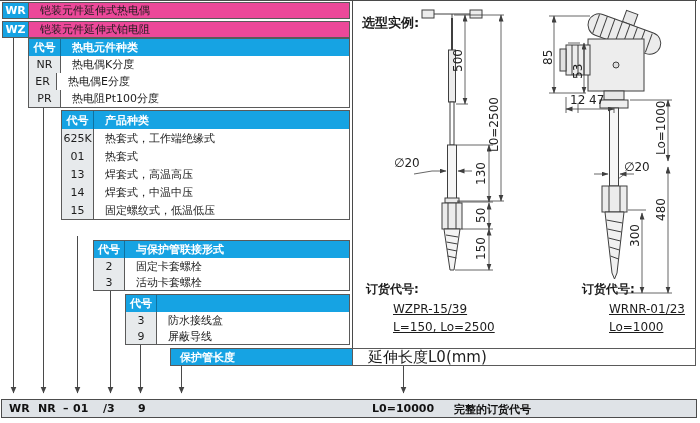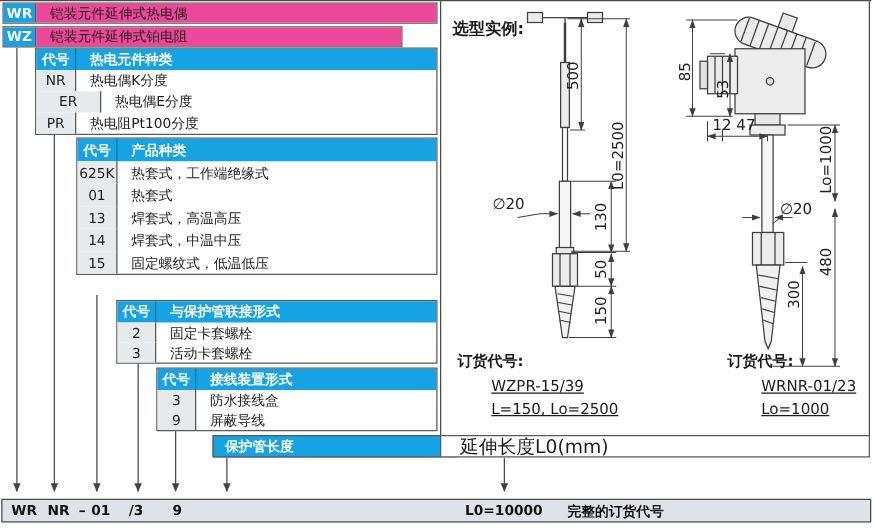--- a/index.html
+++ b/index.html
@@ -66,36 +66,36 @@
       <line x1="140.5" y1="343" x2="140.5" y2="393" marker-end="url(#dn)"></line>
       <line x1="181.5" y1="366" x2="181.5" y2="393" marker-end="url(#dn)"></line>
       <line x1="403.5" y1="366" x2="403.5" y2="393" marker-end="url(#dn)"></line>
     </g>
   </svg>
 
   <div class="row-box" style="left:2px;top:2px;width:348px;height:17px">
     <div class="blue-cell" style="width:26px">WR</div>
     <div class="desc-cell">铠装元件延伸式热电偶</div>
   </div>
-  <div class="row-box" style="left:2px;top:21px;width:320px;height:17px">
+  <div class="row-box" style="left:2px;top:21px;width:348px;height:17px">
     <div class="blue-cell" style="width:26px">WZ</div>
     <div class="desc-cell">铠装元件延伸式铂电阻</div>
   </div>
 
   <div class="tbl" style="left:28px;top:38px;width:322px">
     <div class="trow hdr" style="height:17px">
       <div class="tcode" style="width:32px">代号</div>
       <div class="tdesc">热电元件种类</div>
     </div>
     <div class="trow" style="height:17px">
       <div class="tcode" style="width:32px">NR</div>
       <div class="tdesc">热电偶K分度</div>
     </div>
     <div class="trow" style="height:17px">
-      <div class="tcode" style="width:52px">ER</div>
+      <div class="tcode" style="width:28px">ER</div>
       <div class="tdesc">热电偶E分度</div>
     </div>
     <div class="trow" style="height:17px">
       <div class="tcode" style="width:32px">PR</div>
       <div class="tdesc">热电阻Pt100分度</div>
     </div>
   </div>
 
   <div class="tbl" style="left:61px;top:110px;width:289px">
     <div class="trow hdr" style="height:18px">
@@ -135,21 +135,20 @@
     </div>
     <div class="trow" style="height:16px">
       <div class="tcode" style="width:31px">3</div>
       <div class="tdesc">活动卡套螺栓</div>
     </div>
   </div>
 
   <div class="tbl" style="left:125px;top:294px;width:225px">
     <div class="trow hdr" style="height:17px">
       <div class="tcode" style="width:31px">代号</div>
-      <div class="tdesc">接线装置形式</div>
     </div>
     <div class="trow" style="height:16px">
       <div class="tcode" style="width:31px">3</div>
       <div class="tdesc">防水接线盒</div>
     </div>
     <div class="trow" style="height:16px">
       <div class="tcode" style="width:31px">9</div>
       <div class="tdesc">屏蔽导线</div>
     </div>
   </div>

